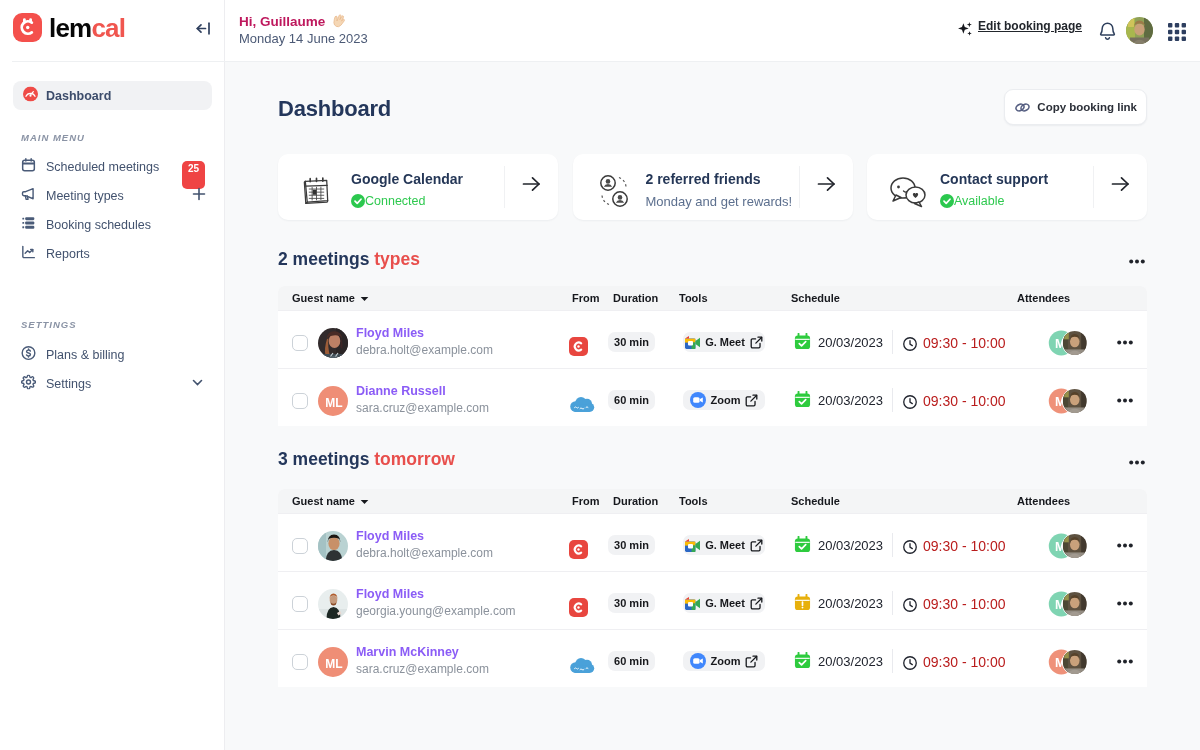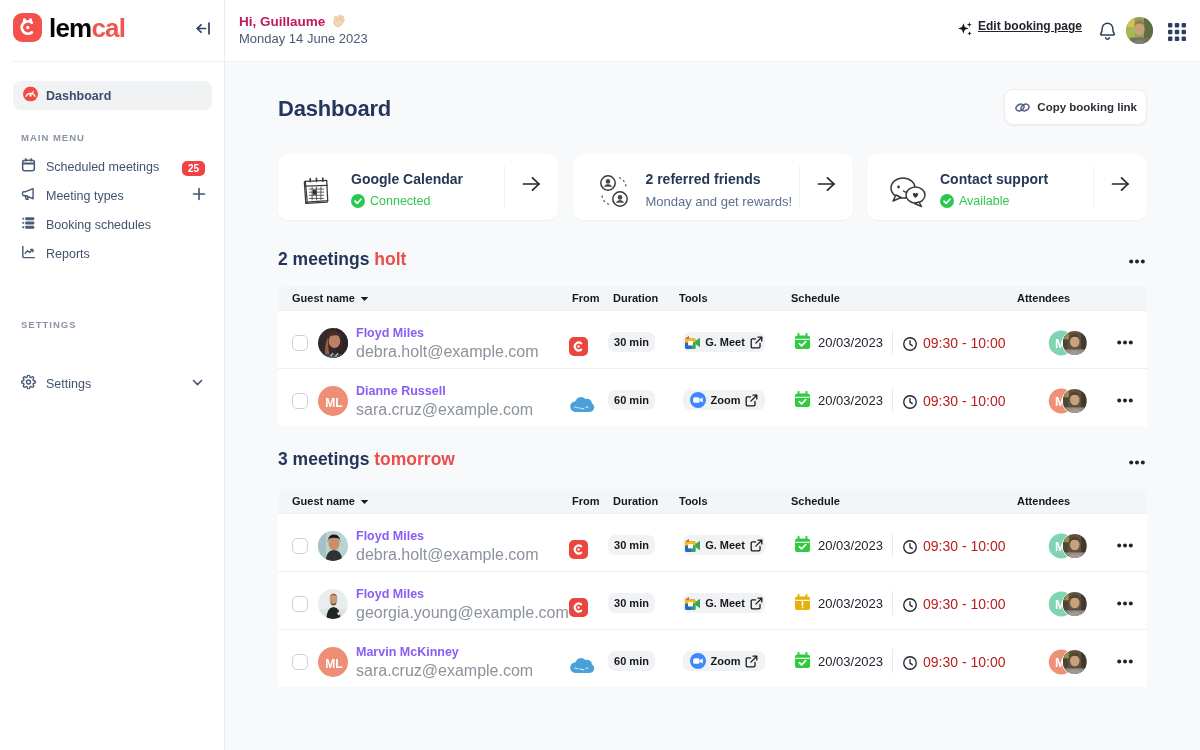--- a/index.html
+++ b/index.html
@@ -5,56 +5,56 @@
 * { margin:0; padding:0; box-sizing:border-box; }
 html,body { width:1200px; height:750px; font-family:"Liberation Sans", sans-serif; background:#fff; overflow:hidden; }
 
 #sidebar { position:absolute; left:0; top:0; width:225px; height:750px; background:#fff; border-right:1px solid #ededf0; z-index:5; }
 #logo-sq { position:absolute; left:13px; top:13px; width:29px; height:29px; background:#f4504c; border-radius:9px; }
 #logo-word { position:absolute; left:49px; top:14px; font-size:26px; font-weight:bold; letter-spacing:-0.8px; color:#070707; line-height:29px; }
 #logo-word .cal { color:#f0564f; }
 #collapse { position:absolute; left:196px; top:21px; }
 #side-div { position:absolute; left:12px; top:61px; width:213px; height:1px; background:#eef0f2; }
 #active-item { position:absolute; left:13px; top:81px; width:199px; height:29px; background:#f1f2f4; border-radius:8px; }
-.side-label { position:absolute; left:21px; font-size:9.5px; font-weight:bold; letter-spacing:1px; color:#8a93a5; }
+.side-label { position:absolute; left:21px; font-size:9.5px; font-weight:bold; letter-spacing:1px; color:#8a93a5;font-style:italic; }
 .side-item { position:absolute; left:0; width:225px; height:24px; }
 .side-item .ic { position:absolute; left:21px; top:50%; transform:translateY(-50%); }
 .side-item .tx { position:absolute; left:46px; top:50%; transform:translateY(-50%); font-size:12.5px; color:#42526e; white-space:nowrap; }
-#badge25 { position:absolute; left:182px; top:6px; width:23px; height:15px; background:#ef4444; border-radius:5px; color:#fff; font-size:10px; font-weight:bold; text-align:center; line-height:15px; }
+#badge25 { position:absolute; left:182px; top:6px; width:23px; height:28px; background:#ef4444; border-radius:5px; color:#fff; font-size:10px; font-weight:bold; text-align:center; line-height:15px; }
 
 #header { position:absolute; left:225px; top:0; width:975px; height:62px; background:#fff; border-bottom:1px solid #eef0f2; z-index:4; }
 #hi { position:absolute; left:14px; top:12px; font-size:13.5px; font-weight:bold; color:#be185d; }
 #date { position:absolute; left:14px; top:31px; font-size:13px; color:#4c5a76; }
 #edit-link { position:absolute; left:753px; top:19px; font-size:12px; font-weight:bold; color:#22262c; text-decoration:underline; }
 
 #main { position:absolute; left:225px; top:62px; width:975px; height:688px; background:#f8f9fa; }
 #content { position:absolute; left:53px; top:0; width:869px; }
 #page-title { position:absolute; left:0; top:34px; font-size:22px; font-weight:bold; color:#24375b; letter-spacing:-0.2px; }
 #copy-btn { position:absolute; right:0; top:27px; height:36px; background:#fff; border:1px solid #ebedf0; border-radius:9px; box-shadow:0 1px 2px rgba(20,30,60,.06); display:flex; align-items:center; padding:0 9px; font-size:11.5px; font-weight:bold; color:#2b2f38; }
 #cards { position:absolute; left:0; top:92px; width:869px; display:flex; justify-content:space-between; }
 .card { position:relative; width:280px; height:66px; background:#fff; border-radius:10px; box-shadow:0 1px 2px rgba(20,30,60,.05); }
 .card .cic { position:absolute; left:21px; top:19px; }
 .card .ct { position:absolute; left:73px; top:17px; font-size:14px; font-weight:bold; color:#253757; }
-.card .cs { position:absolute; left:73px; top:40px; font-size:12.5px; display:flex; align-items:center; gap:5px; }
+.card .cs { position:absolute; left:73px; top:40px; font-size:12.5px; display:flex; align-items:center; }
 .card .green { color:#2ec94f; }
 .card .gray { color:#5c6f8e; font-size:13px; }
 .card .cdiv { position:absolute; right:53px; top:12px; width:1px; height:42px; background:#f0f1f3; }
 .card .arr { position:absolute; right:17px; top:22px; }
 .section-h { font-size:17.5px; font-weight:bold; color:#24375b; }
 .section-h .red { color:#e84f4c; }
 
 .tbl { position:absolute; left:0; width:869px; background:#fff; border-radius:6px; }
 .thead { height:24px; background:#f4f5f6; border-radius:6px 6px 0 0; position:relative; }
 .thead span { position:absolute; top:6px; font-size:11px; font-weight:bold; color:#16181d; }
 .trow { height:58px; border-top:1px solid #efeff2; position:relative; background:#fff; }
 .trow:first-of-type { border-top:none; }
 .cbx { position:absolute; left:14px; top:24px; width:16px; height:16px; border:1.5px solid #ccd2d8; border-radius:5px; background:#fff; }
 .gav { position:absolute; left:40px; top:17px; width:30px; height:30px; border-radius:50%; overflow:hidden; }
 .gname { position:absolute; left:78px; top:15px; font-size:12.5px; font-weight:bold; color:#8b5cf6; }
-.gmail { position:absolute; left:78px; top:32px; font-size:16px; color:#8b929c; }
+.gmail { position:absolute; left:78px; top:32px; font-size:12px; color:#8b929c; }
 .fromic { position:absolute; left:291px; top:26px; }
 .pill { position:absolute; top:21px; height:20px; background:#f1f2f4; border-radius:7px; display:flex; align-items:center; justify-content:center; font-size:11px; font-weight:bold; color:#17181c; gap:5px; white-space:nowrap; }
 .dur { left:330px; width:47px; }
 .tool { left:405px; width:82px; }
 .schic { position:absolute; left:516px; top:22px; }
 .schdate { position:absolute; left:540px; top:24px; font-size:13px; color:#20242e; }
 .schdiv { position:absolute; left:614px; top:19px; width:1px; height:24px; background:#e9eaee; }
 .clockic { position:absolute; left:625px; top:26px; }
 .schtime { position:absolute; left:645px; top:24px; font-size:14px; color:#b91c1c; }
 .att { position:absolute; left:770px; top:19px; width:41px; height:26px; }
@@ -126,20 +126,27 @@
   </div>
   <div class="side-item" style="top:242px;">
     <span class="ic"><svg width="15" height="15" viewBox="0 0 18 18" fill="none" stroke="#4a5b78" stroke-width="1.7" stroke-linecap="round" stroke-linejoin="round">
       <path d="M2.2 2.2 v12.2 a1.4 1.4 0 0 0 1.4 1.4 H16"></path>
       <path d="M5 10.5 l3-3 2.4 2.2 L14 6.2"></path>
       <path d="M11.6 6 H14.2 V8.6"></path>
     </svg></span>
     <span class="tx">Reports</span>
   </div>
   <div class="side-label" style="top:319px;">SETTINGS</div>
+  <div class="side-item" style="top:343px;">
+    <span class="ic"><svg width="15" height="15" viewBox="0 0 18 18" fill="none" stroke="#4a5b78" stroke-width="1.7">
+      <circle cx="9" cy="9" r="7.6"></circle>
+      <path d="M11.3 6.7 a2.4 2.4 0 0 0-2.3-1.2 c-1.3 0-2.3 0.8-2.3 1.8 s1 1.5 2.3 1.7 c1.3 0.2 2.3 0.7 2.3 1.7 s-1 1.8-2.3 1.8 a2.5 2.5 0 0 1-2.4-1.2 M9 4.2 v1.3 M9 12.5 v1.3" stroke-linecap="round"></path>
+    </svg></span>
+    <span class="tx">Plans &amp; billing</span>
+  </div>
   <div class="side-item" style="top:372px;">
     <span class="ic"><svg width="15" height="15" viewBox="0 0 24 24" fill="none" stroke="#4a5b78" stroke-width="2.2">
       <circle cx="12" cy="12" r="3.2"></circle>
       <path d="M19.4 15a1.65 1.65 0 0 0 .33 1.82l.06.06a2 2 0 1 1-2.83 2.83l-.06-.06a1.65 1.65 0 0 0-1.82-.33 1.65 1.65 0 0 0-1 1.51V21a2 2 0 1 1-4 0v-.09A1.65 1.65 0 0 0 9 19.4a1.65 1.65 0 0 0-1.82.33l-.06.06a2 2 0 1 1-2.83-2.83l.06-.06a1.65 1.65 0 0 0 .33-1.82 1.65 1.65 0 0 0-1.51-1H3a2 2 0 1 1 0-4h.09A1.65 1.65 0 0 0 4.6 9a1.65 1.65 0 0 0-.33-1.82l-.06-.06a2 2 0 1 1 2.83-2.83l.06.06a1.65 1.65 0 0 0 1.82.33H9a1.65 1.65 0 0 0 1-1.51V3a2 2 0 1 1 4 0v.09a1.65 1.65 0 0 0 1 1.51 1.65 1.65 0 0 0 1.82-.33l.06-.06a2 2 0 1 1 2.83 2.83l-.06.06a1.65 1.65 0 0 0-.33 1.82V9a1.65 1.65 0 0 0 1.51 1H21a2 2 0 1 1 0 4h-.09a1.65 1.65 0 0 0-1.51 1z"></path>
     </svg></span>
     <span class="tx">Settings</span>
     <span style="position:absolute;left:191px;top:50%;transform:translateY(-50%);"><svg width="13" height="13" viewBox="0 0 13 13" fill="none" stroke="#42526e" stroke-width="1.6" stroke-linecap="round">
           <path d="M2.5 4.5 L6.5 8.5 L10.5 4.5"></path>
         </svg></span>
   </div>
@@ -261,21 +268,21 @@
             </svg>
             <span class="green">Available</span>
           </div>
       <div class="cdiv"></div>
       <div class="arr"><svg width="19" height="16" viewBox="0 0 19 16" fill="none" stroke="#21242b" stroke-width="1.7" stroke-linecap="round" stroke-linejoin="round">
               <path d="M1.5 8 H17"></path>
               <path d="M10.5 1.8 L17 8 L10.5 14.2"></path>
             </svg></div>
     </div>
   </div>
-  <div style="position:absolute;left:0;top:187px;" class="section-h">2 meetings <span class="red">holt</span></div>
+  <div style="position:absolute;left:0;top:187px;" class="section-h">2 meetings <span class="red">types</span></div>
   <div class="secdots" style="position:absolute;left:851px;top:197px;">
         <svg width="16" height="5" viewBox="0 0 16 5" fill="#20232a">
           <circle cx="2.2" cy="2.5" r="2"></circle>
           <circle cx="8" cy="2.5" r="2"></circle>
           <circle cx="13.8" cy="2.5" r="2"></circle>
         </svg>
       </div>
   <div class="tbl" id="tbl1" style="top:224px;">
         <div class="thead">
   <span style="left:14px;">Guest name <svg width="9" height="6" viewBox="0 0 9 6" style="margin-left:2px">

